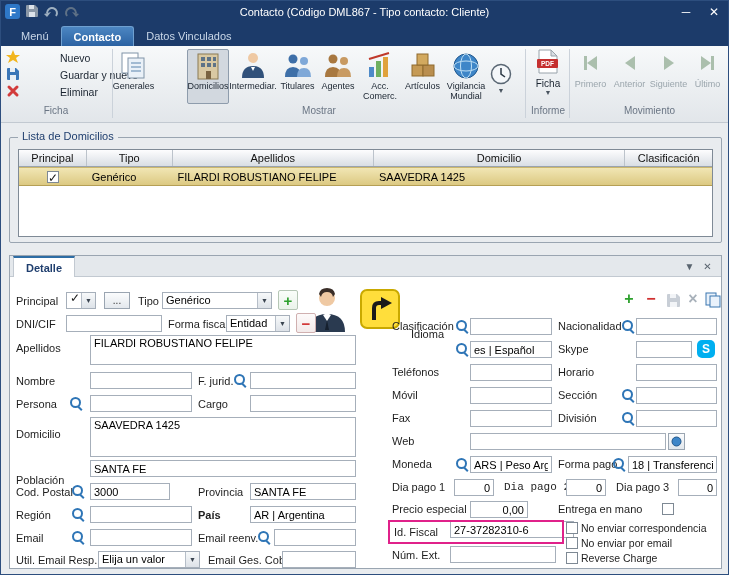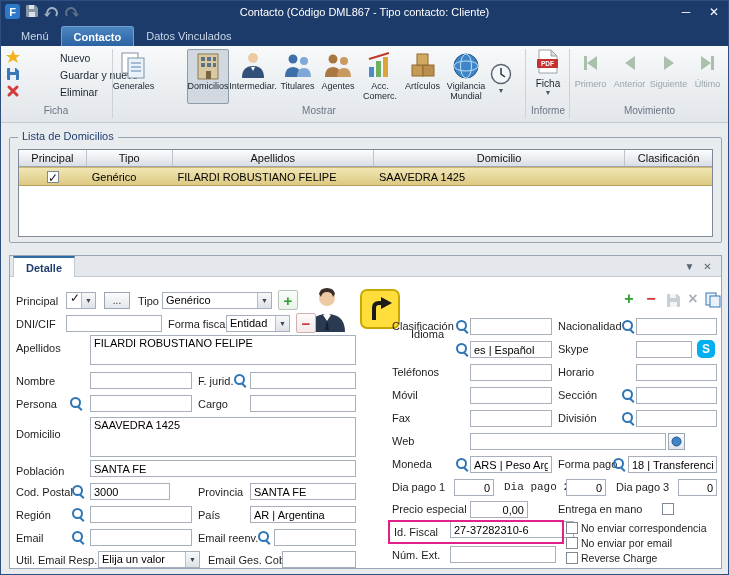--- a/index.html
+++ b/index.html
@@ -391,33 +391,33 @@
 
     <span class="lbl" style="left:6px;top:142px;">Persona</span>
     <span class="mag" style="left:60px;top:141px;"></span>
     <input class="inp" style="left: 80px; top: 139px; width: 102px;">
     <span class="lbl" style="left:188px;top:142px;">Cargo</span>
     <input class="inp" style="left: 240px; top: 139px; width: 106px;">
 
     <span class="lbl" style="left:6px;top:172px;">Domicilio</span>
     <textarea class="ta" style="left: 80px; top: 161px; width: 266px; height: 40px;">SAAVEDRA 1425</textarea>
 
-    <span class="lbl" style="left:6px;top:209px;">Población</span>
+    <span class="lbl" style="left:6px;top:218px;">Población</span>
     <input class="inp" style="left: 80px; top: 204px; width: 266px;" value="SANTA FE">
 
     <span class="lbl" style="left:6px;top:230px;">Cod. Postal</span>
     <span class="mag" style="left:62px;top:229px;"></span>
     <input class="inp" style="left: 80px; top: 227px; width: 80px;" value="3000">
     <span class="lbl" style="left:188px;top:230px;">Provincia</span>
     <input class="inp" style="left: 240px; top: 227px; width: 106px;" value="SANTA FE">
 
     <span class="lbl" style="left:6px;top:253px;">Región</span>
     <span class="mag" style="left:62px;top:252px;"></span>
     <input class="inp" style="left: 80px; top: 250px; width: 102px;">
-    <span class="lbl" style="left:188px;top:253px;">País</span>
+    <span class="lbl" style="left:188px;top:253px;font-weight:bold;">País</span>
     <input class="inp" style="left: 240px; top: 250px; width: 106px;" value="AR | Argentina">
 
     <span class="lbl" style="left:6px;top:276px;">Email</span>
     <span class="mag" style="left:62px;top:275px;"></span>
     <input class="inp" style="left: 80px; top: 273px; width: 102px;">
     <span class="lbl" style="left:188px;top:276px;">Email reenv.</span>
     <span class="mag" style="left:248px;top:275px;"></span>
     <input class="inp" style="left: 264px; top: 273px; width: 82px;">
 
     <span class="lbl" style="left:6px;top:298px;">Util. Email Resp.</span>

